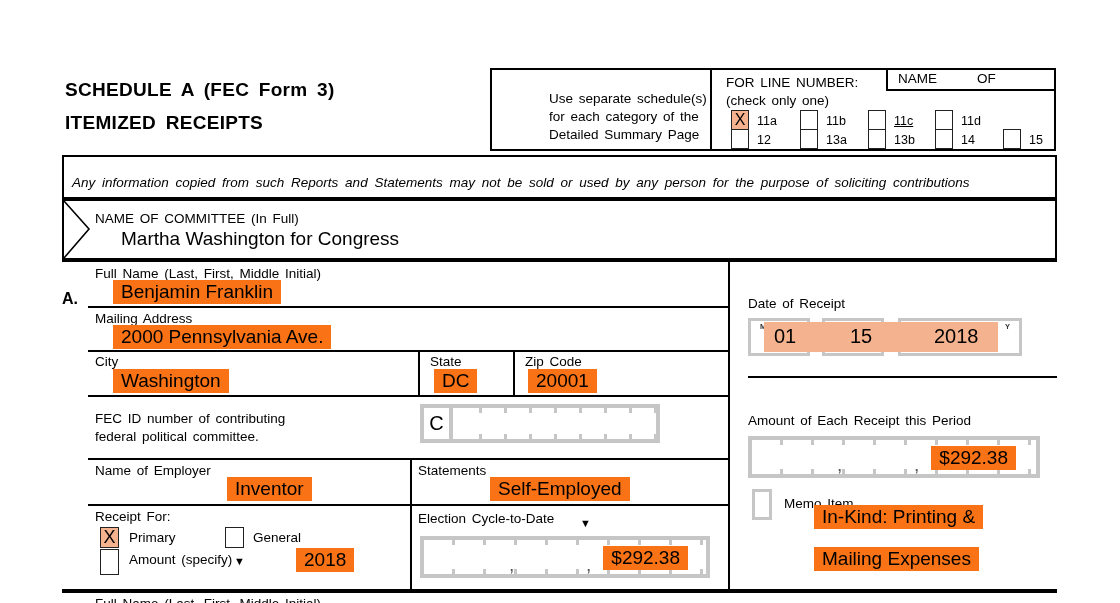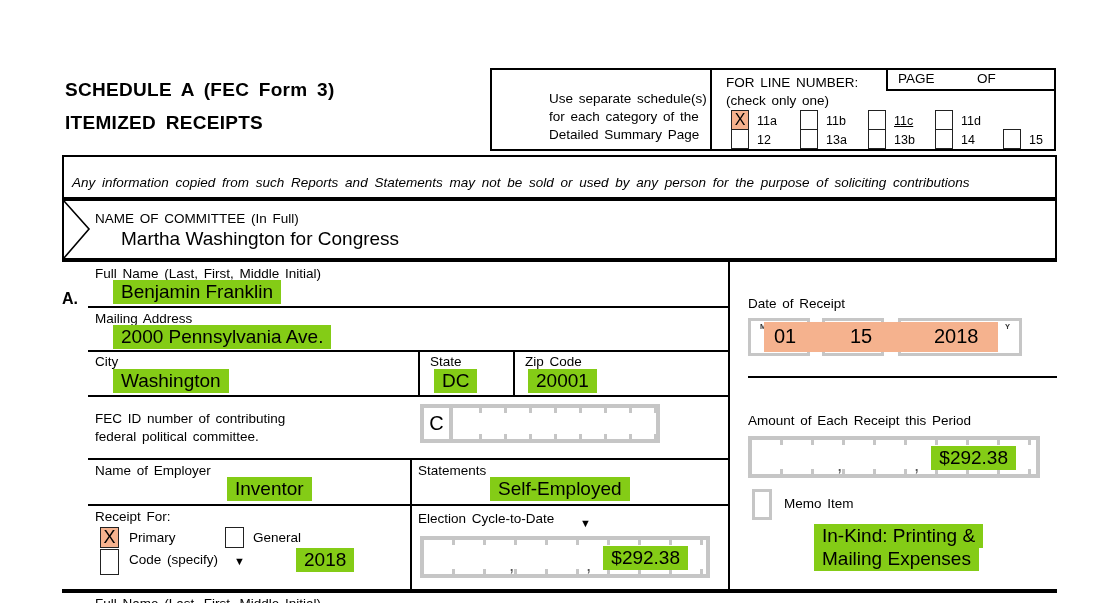--- a/index.html
+++ b/index.html
@@ -5,21 +5,21 @@
   * { margin:0; padding:0; box-sizing:border-box; }
   html,body { background:#fff; }
   #form-page {
     position:relative; width:1120px; height:603px; overflow:hidden;
     background:#fff; color:#000;
     font-family:"Liberation Sans","DejaVu Sans",sans-serif;
   }
   .abs { position:absolute; }
   .lbl { font-size:13.5px; word-spacing:2px; white-space:nowrap; }
   .big { font-size:19px; white-space:nowrap; }
-  .val { font-size:19px; background:#84cc16; padding:1px 8px; white-space:nowrap; }
+  .val { font-size:19px; background:#f97316; padding:1px 8px; white-space:nowrap; }
   .hline { background:#000; }
   .vline { background:#000; }
   .thick { background:#000; }
   .titl { font-size:19px; font-weight:bold; word-spacing:4px; white-space:nowrap; letter-spacing:.3px; }
   .box2 { border:2px solid #000; background:#fff; }
   .cb { border:1.6px solid #222; background:#fff; position:absolute; }
   .cb.checked { background:#f5b28e; }
   .cbx { display:block; text-align:center; font-size:16px; line-height:18px; }
   .cbnum { font-size:12.5px; position:absolute; }
   .comb { position:absolute; border:4px solid #c6c6c6; background:#fff; }
@@ -46,21 +46,21 @@
     <div class="abs lbl pre" style="left:17px; top:20px; line-height:1.35; white-space:pre-line;margin-left:40px;">Use separate schedule(s)
 for each category of the
 Detailed Summary Page</div>
   </div>
 
   <div class="abs box2" style="left:710px; top:68px; width:346px; height:83px;">
     <div class="abs lbl" style="left:14px; top:5px;">FOR LINE NUMBER:</div>
     <div class="abs lbl" style="left:14px; top:23px;">(check only one)</div>
 
     <div class="abs" style="left:174px; top:0px; width:168px; height:21px; border-left:2px solid #000; border-bottom:2px solid #000;">
-      <span class="abs lbl" style="left:10px; top:1px;">PAGE</span>
+      <span class="abs lbl" style="left:10px; top:1px;">NAME</span>
       <span class="abs lbl" style="left:89px; top:1px;">OF</span>
       <span class="abs" style="left:45px; top:2px; width:38px;"></span>
       <span class="abs" style="left:115px; top:2px; width:45px;"></span>
     </div>
 
     <div class="cb checked" style="left:19px; top:40px; width:18px; height:20px;">
       <span class="cbx">X</span>
     </div>
     <span class="cbnum" style="left:45px; top:44px;">11a</span>
 
@@ -150,21 +150,21 @@
 
   <div class="cb checked" style="left:100px; top:527px; width:19px; height:21px;">
     <span class="cbx" style="font-size:18px; line-height:19px;">X</span>
   </div>
   <span class="abs lbl" style="left:129px; top:530px;">Primary</span>
 
   <div class="cb" style="left:225px; top:527px; width:19px; height:21px;"></div>
   <span class="abs lbl" style="left:253px; top:530px;">General</span>
 
   <div class="cb" style="left:100px; top:549px; width:19px; height:26px;"></div>
-  <span class="abs lbl" style="left:129px; top:552px;">Code (specify)</span>
+  <span class="abs lbl" style="left:129px; top:552px;">Amount (specify)</span>
   <span class="abs arrow" style="left:234px; top:555px;">▼</span>
   <div class="abs val" style="left:296px; top:548px;">2018</div>
 
   <div class="abs lbl" style="left:418px; top:511px;">Election Cycle-to-Date</div>
   <span class="abs arrow" style="left:580px; top:517px;">▼</span>
   <div class="comb" style="left:420px; top:536px; width:290px; height:42px;">
     <div class="tickstrip" style="--a:28px; --b:31px; top:0;"></div>
     <div class="tickstrip" style="--a:28px; --b:31px; bottom:0;"></div>
     <span class="combcomma" style="left:85px;">,</span>
     <span class="combcomma" style="left:162px;">,</span>
@@ -210,18 +210,18 @@
     <div class="tickstrip" style="--a:28px; --b:31px; top:0;"></div>
     <div class="tickstrip" style="--a:28px; --b:31px; bottom:0;"></div>
     <span class="combcomma" style="left:85px;">,</span>
     <span class="combcomma" style="left:162px;">,</span>
     <span class="val abs" style="right:20px; top:6px;">$292.38</span>
   </div>
 
   <div class="abs" style="left:752px; top:489px; width:20px; height:31px; border:3px solid #c6c6c6; background:#fff;"></div>
   <span class="abs lbl" style="left:784px; top:496px;">Memo Item</span>
 
-  <div class="abs val" style="left:814px; top:524px;text-align:center;">In-Kind: Printing &amp;</div>
+  <div class="abs val" style="left:814px; top:505px;text-align:center;">In-Kind: Printing &amp;</div>
   <div class="abs val" style="left:814px; top:547px;">Mailing Expenses</div>
 
   <div class="abs lbl" style="left:95px; top:596px;">Full Name (Last, First, Middle Initial)</div>
 
 </div>
 
 </body></html>

